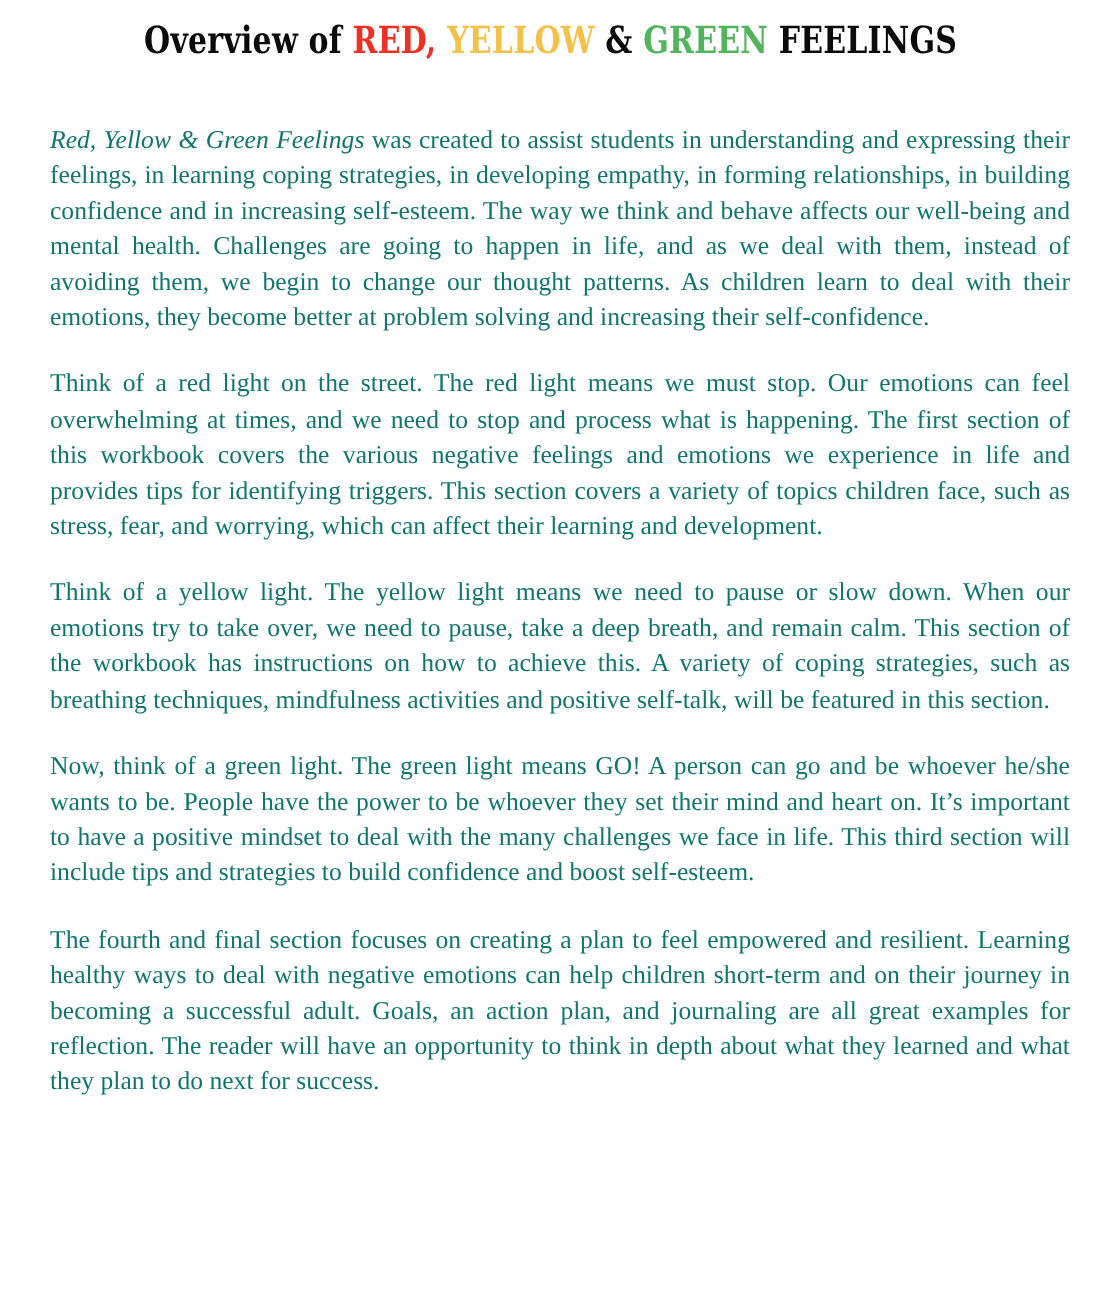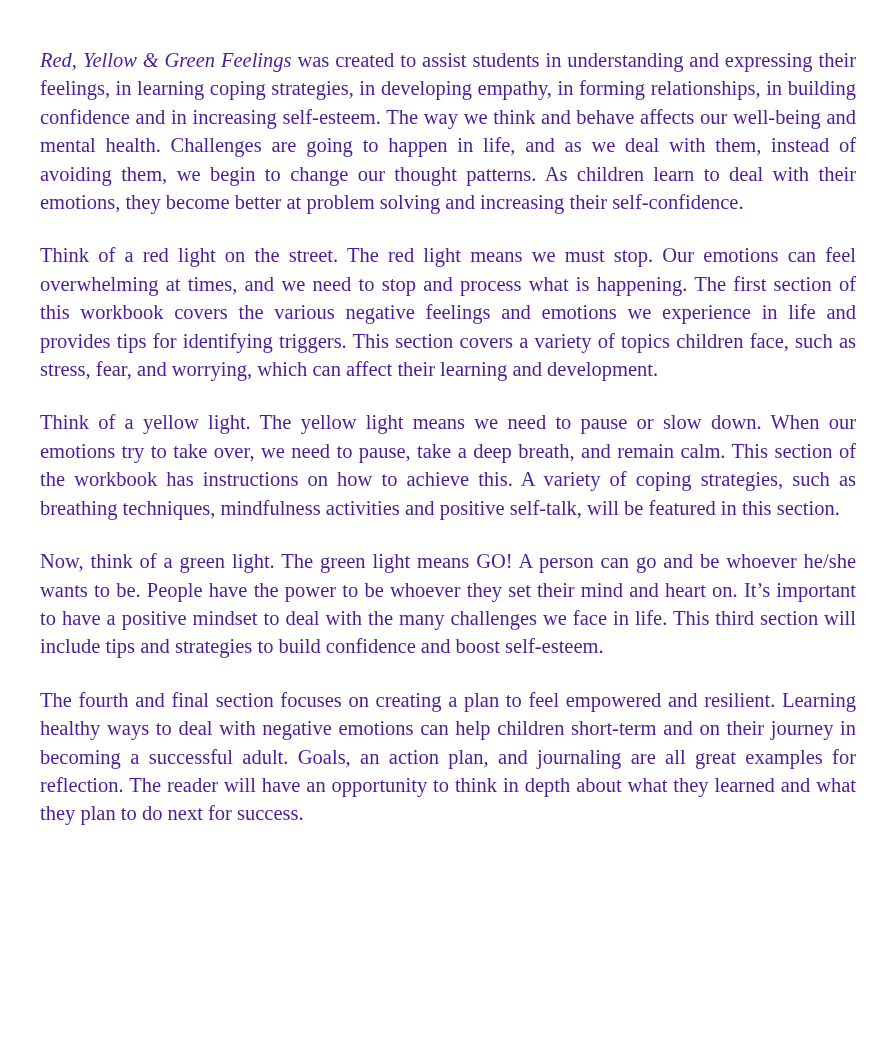--- a/index.html
+++ b/index.html
@@ -60,37 +60,40 @@
     width: 880px;
     box-sizing: border-box;
   }
   .para {
     margin: 0 0 25px 0;
     font-size: 20.5px;
     line-height: 28.4px;
     text-align: justify;
     text-justify: inter-word;
     hyphens: none;
-    color: #4c1d95;
+    color: #0f766e;
   }
   .para:first-of-type {
     margin-top: 0;
   }
   .para .em {
     font-style: italic;
   }
   .spacer-top {
     height: 46px;
   }
 </style>
 </head>
 <body>
 
 <div class="page">
 
+  <div class="title-block">
+    <h1 class="doc-title"><span class="w t-black">Overview of </span><span class="w t-red">RED,</span><span class="w t-black"> </span><span class="w t-yellow">YELLOW</span><span class="w t-black"> &amp; </span><span class="w t-green">GREEN</span><span class="w t-black"> FEELINGS</span></h1>
+  </div>
 
   <div class="spacer-top"></div>
 
   <div class="body-block">
 
     <p class="para"><span class="em">Red, Yellow &amp; Green Feelings</span><span> was created to assist students in understanding and expressing their feelings, in learning coping strategies, in developing empathy, in forming relationships, in building confidence and in increasing self-esteem. The way we think and behave affects our well-being and mental health. Challenges are going to happen in life, and as we deal with them, instead of avoiding them, we begin to change our thought patterns. As children learn to deal with their emotions, they become better at problem solving and increasing their self-confidence.</span></p>
 
     <p class="para">Think of a red light on the street. The red light means we must stop. Our emotions can feel overwhelming at times, and we need to stop and process what is happening. The first section of this workbook covers the various negative feelings and emotions we experience in life and provides tips for identifying triggers. This section covers a variety of topics children face, such as stress, fear, and worrying, which can affect their learning and development.</p>
 
     <p class="para">Think of a yellow light. The yellow light means we need to pause or slow down. When our emotions try to take over, we need to pause, take a deep breath, and remain calm. This section of the workbook has instructions on how to achieve this.  A variety of coping strategies, such as breathing techniques, mindfulness activities and positive self-talk, will be featured in this section.</p>

